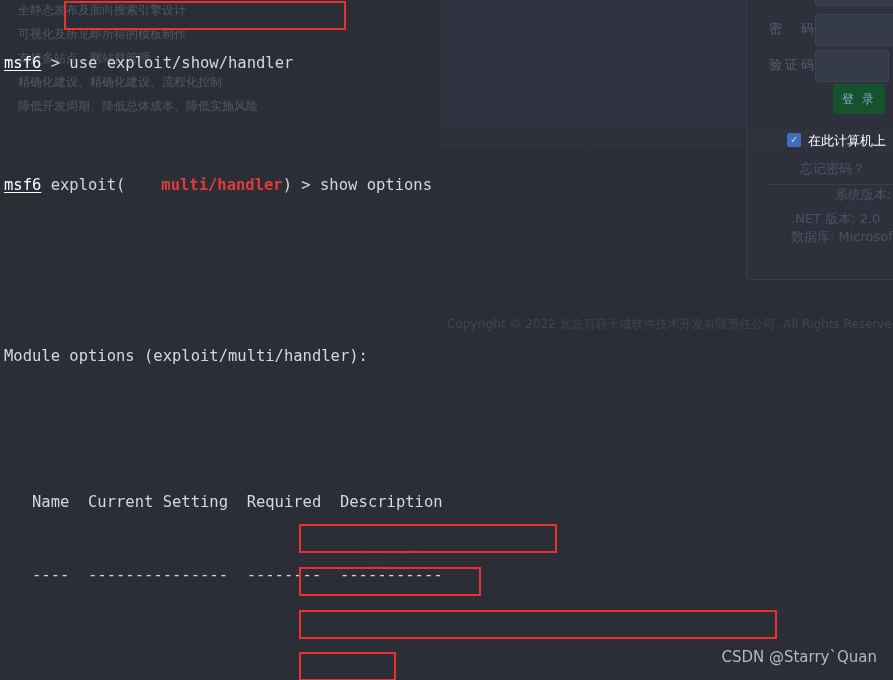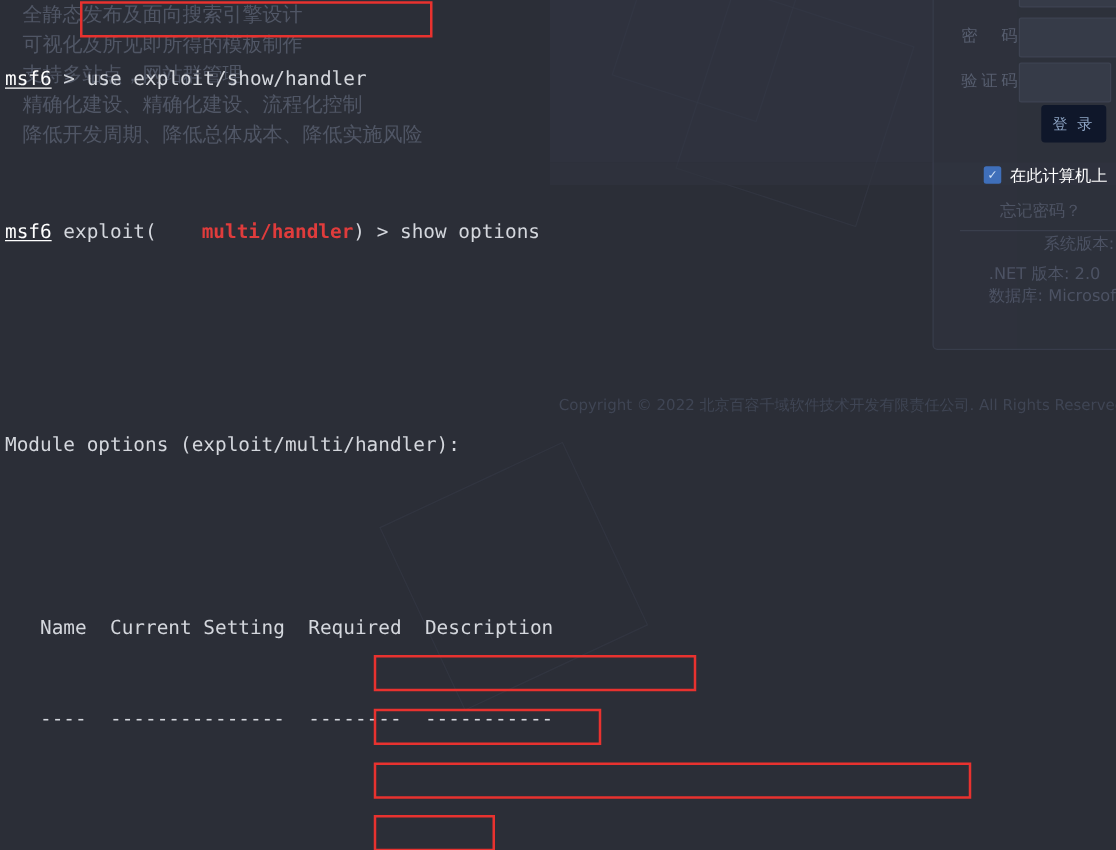--- a/index.html
+++ b/index.html
@@ -31,21 +31,21 @@
     width: 306px;
     height: 130px;
     background: #333745;
     opacity: .55;
   }
   .bg-hero-line {
     position: absolute;
     left: 18px;
     color: #5d6475;
     font-family: "DejaVu Sans", "Liberation Sans", sans-serif;
-    font-size: 16px;
+    font-size: 12px;
     white-space: nowrap;
     opacity: .75;
   }
   .bg-shape {
     position: absolute;
     border: 1px solid #373c4a;
     opacity: .5;
     transform: rotate(18deg);
   }
   .bg-login {
@@ -72,21 +72,21 @@
     background: #363b48;
     border: 1px solid #3e4352;
     border-radius: 2px;
   }
   .bg-login-btn {
     position: absolute;
     left: 833px;
     top: 84px;
     width: 52px;
     height: 30px;
-    background: #0f172a;
+    background: #14532d;
     border-radius: 3px;
     color: #8fa6c6;
     font-family: "DejaVu Sans", "Liberation Sans", sans-serif;
     font-size: 12px;
     letter-spacing: 2px;
     display: flex;
     align-items: center;
     justify-content: center;
   }
   .bg-check {
@@ -277,13 +277,14 @@
 
     
   </div>
 
   <div class="redbox" style="left:64px;top:1px;width:278px;height:25px;"></div>
   <div class="redbox" style="left:299px;top:524px;width:254px;height:25px;"></div>
   <div class="redbox" style="left:299px;top:567px;width:178px;height:25px;"></div>
   <div class="redbox" style="left:299px;top:610px;width:474px;height:25px;"></div>
   <div class="redbox" style="left:299px;top:652px;width:93px;height:25px;"></div>
 
+  <div id="watermark">CSDN @Starry`Quan</div>
 </div>
 
 </body></html>

